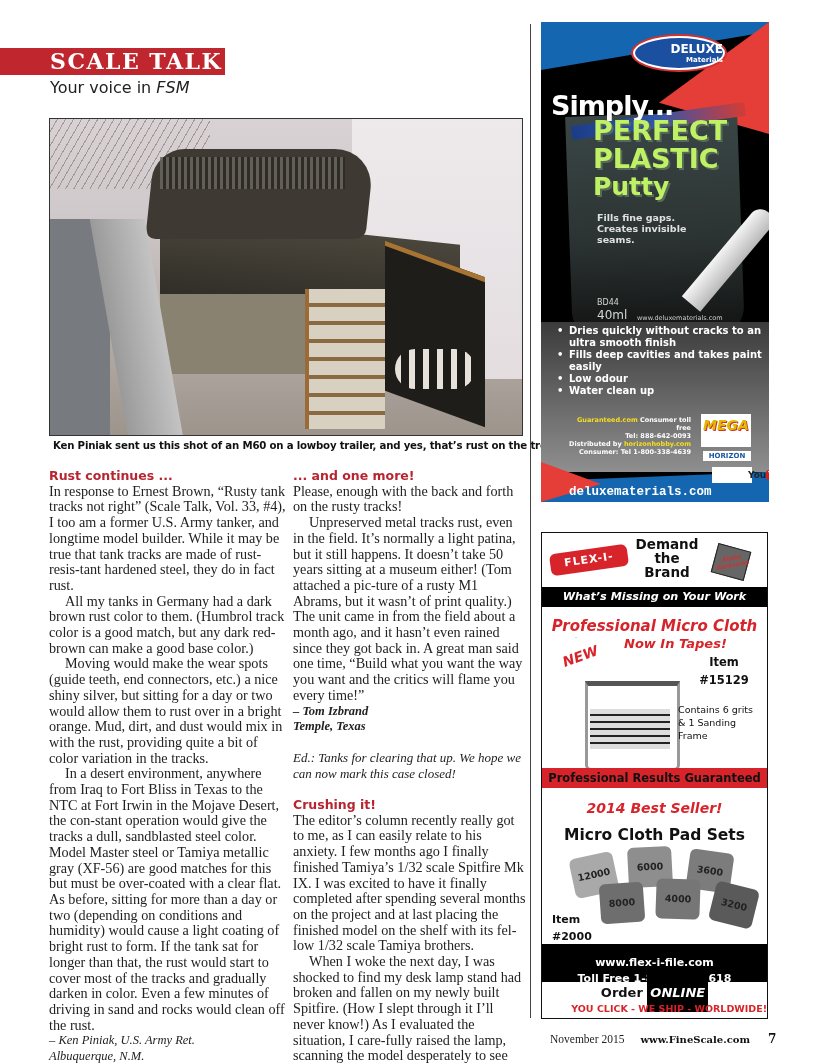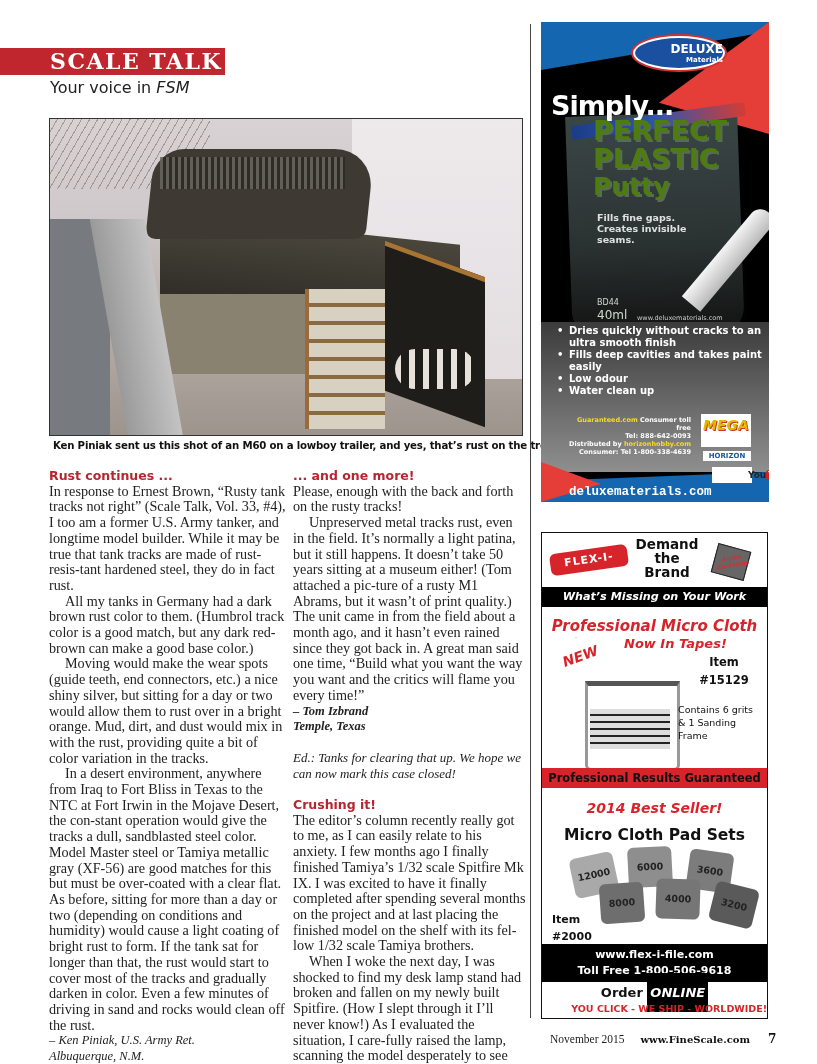--- a/index.html
+++ b/index.html
@@ -55,21 +55,21 @@
     clip-path: polygon(100% 0, 100% 100%, 0 72%); }
   .ad-deluxe .logo { position: absolute; left: 92px; top: 14px; width: 92px; height: 34px; border-radius: 50%;
     background: #1b4fa0; border: 2px solid #ffffff; box-shadow: 0 0 0 2px #d03030; color: #fff; text-align: right;
     font-family: "DejaVu Sans", sans-serif; font-weight: bold; }
   .ad-deluxe .logo .l1 { font-size: 12px; line-height: 14px; margin-top: 4px; }
   .ad-deluxe .logo .l2 { font-size: 7px; line-height: 9px; }
   .ad-deluxe .simply { position: absolute; left: 10px; top: 68px; font-family: "DejaVu Sans", sans-serif; font-weight: bold; font-size: 27px; color: #fff; letter-spacing: -1px; }
   .ad-deluxe .tube { position: absolute; left: 28px; top: 92px; width: 172px; height: 225px;
     background: linear-gradient(180deg,#3a4646 0%, #2c3433 55%, #111 100%); border-radius: 0 0 30px 30px; transform: rotate(-2deg); }
   .ad-deluxe .tube-band { position: absolute; left: 30px; top: 92px; width: 175px; height: 14px; background: linear-gradient(90deg,#1b3d88,#3355aa,#d43c34); transform: rotate(-8deg); }
-  .ad-deluxe .pp { position: absolute; left: 52px; top: 95px; font-family: "DejaVu Sans", sans-serif; font-weight: bold; color: #4d7c0f; line-height: 28px; font-size: 27px; text-shadow: 2px 2px 0 #596b58; }
+  .ad-deluxe .pp { position: absolute; left: 52px; top: 95px; font-family: "DejaVu Sans", sans-serif; font-weight: bold; color: #bef264; line-height: 28px; font-size: 27px; text-shadow: 2px 2px 0 #596b58; }
   .ad-deluxe .pp .putty { font-size: 25px; }
   .ad-deluxe .fills { position: absolute; left: 56px; top: 190px; width: 120px; font-family: "DejaVu Sans", sans-serif; font-weight: bold; font-size: 9.5px; line-height: 11px; color: #e0e0e0; }
   .ad-deluxe .bd { position: absolute; left: 56px; top: 275px; font-family: "DejaVu Sans", sans-serif; font-size: 8px; color: #cfd8d0; line-height: 12px; }
   .ad-deluxe .bd .ml { font-size: 12px; }
   .ad-deluxe .web { position: absolute; left: 96px; top: 292px; font-family: "DejaVu Sans", sans-serif; font-size: 6.5px; color: #ccc; }
   .ad-deluxe .nozzle { position: absolute; left: 150px; top: 270px; width: 120px; height: 24px; background: linear-gradient(180deg,#f4f4f4,#b9b9b9); transform: rotate(-50deg); transform-origin: left center; border-radius: 0 12px 12px 0; }
   .ad-deluxe .grey { position: absolute; left: 0; top: 300px; width: 228px; height: 150px; background: linear-gradient(180deg,#3b3b3b,#8f8f8f); z-index: 0; }
   .ad-deluxe .bullets { position: absolute; left: 16px; top: 303px; list-style: none; font-family: "DejaVu Sans", sans-serif; font-weight: bold; font-size: 10px; line-height: 12px; color: #fff; z-index: 2; }
   .ad-deluxe .bullets li { padding-left: 12px; position: relative; }
   .ad-deluxe .bullets li::before { content: "\2022"; position: absolute; left: 0; top: 0; }
@@ -98,21 +98,21 @@
   .ad-flex .tapes { position: absolute; left: 82px; top: 103px; font-weight: bold; font-style: italic; font-size: 13px; color: #d7242b; }
   .ad-flex .item1 { position: absolute; left: 152px; top: 120px; width: 60px; text-align: center; font-weight: bold; font-size: 11.5px; line-height: 18px; color: #111; }
   .ad-flex .frame { position: absolute; left: 43px; top: 148px; width: 95px; height: 90px; border: 3px solid #999; border-radius: 0 0 6px 6px; border-top: 5px solid #555; }
   .ad-flex .strips { position: absolute; left: 48px; top: 176px; width: 80px; height: 40px; background: repeating-linear-gradient(180deg,#ddd 0 5px,#222 5px 7px); }
   .ad-flex .contains { position: absolute; left: 136px; top: 170px; font-size: 9.5px; line-height: 13px; color: #111; }
   .ad-flex .guaranteed { position: absolute; left: 0; top: 235px; width: 100%; height: 20px; background: #d7242b; color: #111; font-weight: bold; font-size: 11.5px; line-height: 20px; text-align: center; }
   .ad-flex .best { position: absolute; left: 0; top: 267px; width: 100%; text-align: center; font-weight: bold; font-style: italic; font-size: 14px; color: #d7242b; }
   .ad-flex .pads-title { position: absolute; left: 0; top: 293px; width: 100%; text-align: center; font-weight: bold; font-size: 15.5px; color: #111; }
   .ad-flex .pad { position: absolute; width: 44px; height: 40px; border-radius: 6px; font-weight: bold; font-size: 9.5px; color: #222; text-align: center; line-height: 40px; }
   .ad-flex .item2 { position: absolute; left: 10px; top: 378px; font-weight: bold; font-size: 11px; line-height: 17px; color: #111; }
-  .ad-flex .web-bar { position: absolute; left: 0; top: 411px; width: 100%; height: 38px; background: #000; color: #fff; text-align: center; font-weight: bold; font-size: 11px; line-height: 16px; padding-top: 3px; }
+  .ad-flex .web-bar { position: absolute; left: 0; top: 411px; width: 100%; height: 38px; background: #000; color: #fff; text-align: center; font-weight: bold; font-size: 11px; line-height: 16px; padding-top: 11px; }
   .ad-flex .order { position: absolute; left: 0; top: 452px; width: 100%; text-align: center; font-weight: bold; font-size: 13px; color: #111; }
   .ad-flex .order .online { background: #000; color: #fff; padding: 12px 3px; font-style: italic; }
   .ad-flex .ship { position: absolute; left: 0; top: 470px; width: 100%; text-align: right; font-weight: bold; font-size: 9.5px; color: #d7242b; }
 
   
   .footer { position: absolute; left: 550px; top: 1029px; white-space: nowrap; }
   .footer .month { font-family: "Liberation Serif", serif; font-size: 11.5px; color: #222; }
   .footer .url { font-family: "DejaVu Serif", serif; font-weight: bold; font-size: 10px; color: #111; margin-left: 12px; }
   .footer .page { font-family: "DejaVu Serif", serif; font-weight: bold; font-size: 12px; color: #111; margin-left: 14px; }
 </style>

